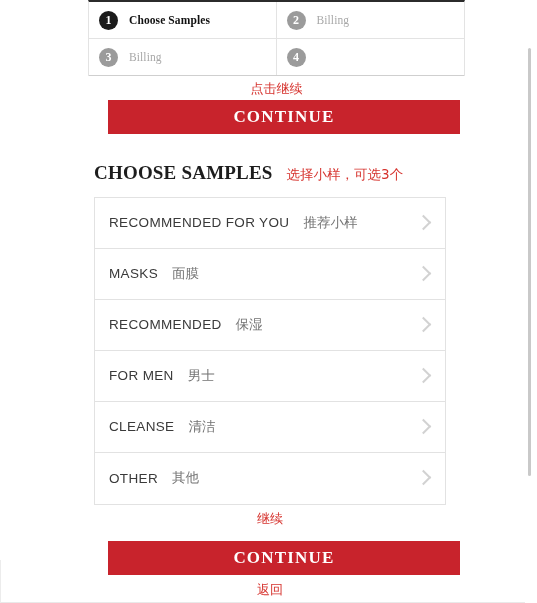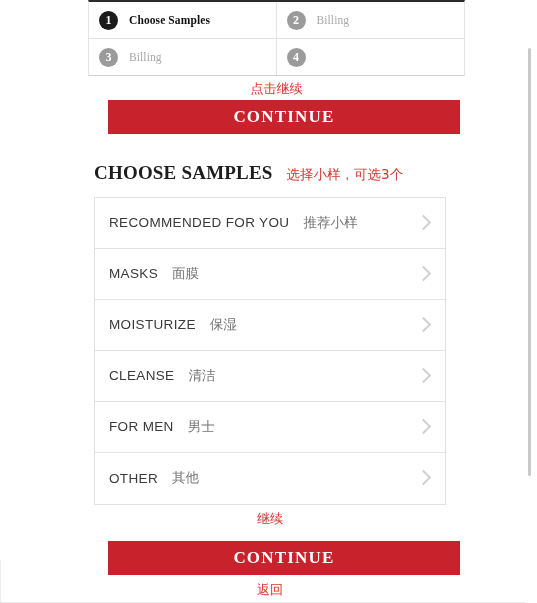--- a/index.html
+++ b/index.html
@@ -315,34 +315,34 @@
         <span class="chev"></span>
       </div>
 
       <div class="sample-item">
         <span class="sample-name">MASKS</span>
         <span class="sample-annot">面膜</span>
         <span class="chev"></span>
       </div>
 
       <div class="sample-item">
-        <span class="sample-name">MOISTURIZE</span>
+        <span class="sample-name">RECOMMENDED</span>
         <span class="sample-annot">保湿</span>
+        <span class="chev"></span>
+      </div>
+
+      <div class="sample-item">
+        <span class="sample-name">FOR MEN</span>
+        <span class="sample-annot">男士</span>
         <span class="chev"></span>
       </div>
 
       <div class="sample-item">
         <span class="sample-name">CLEANSE</span>
         <span class="sample-annot">清洁</span>
-        <span class="chev"></span>
-      </div>
-
-      <div class="sample-item">
-        <span class="sample-name">FOR MEN</span>
-        <span class="sample-annot">男士</span>
         <span class="chev"></span>
       </div>
 
       <div class="sample-item last">
         <span class="sample-name">OTHER</span>
         <span class="sample-annot">其他</span>
         <span class="chev"></span>
       </div>
 
     </div>

